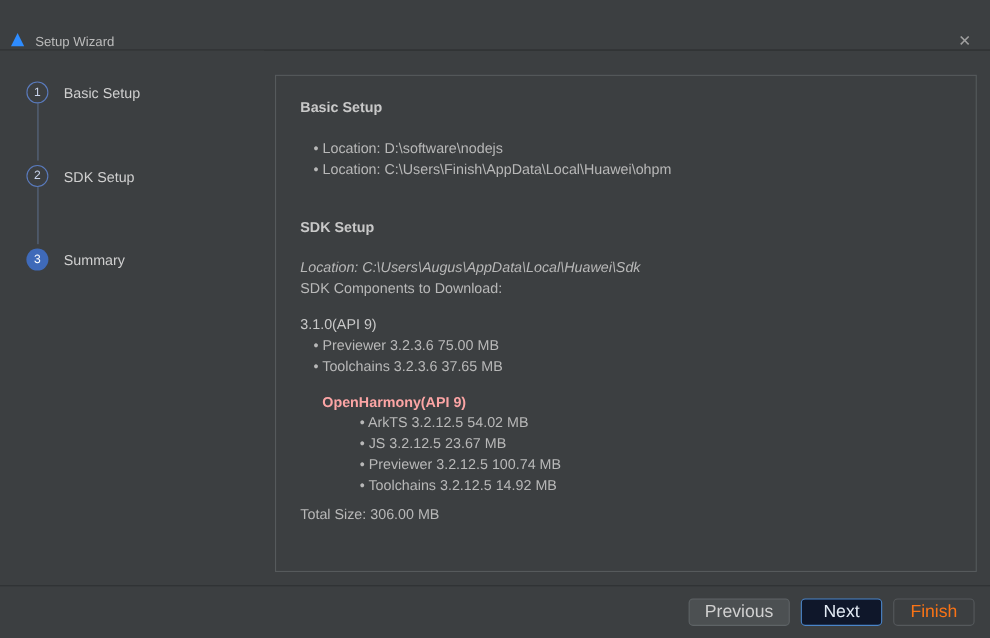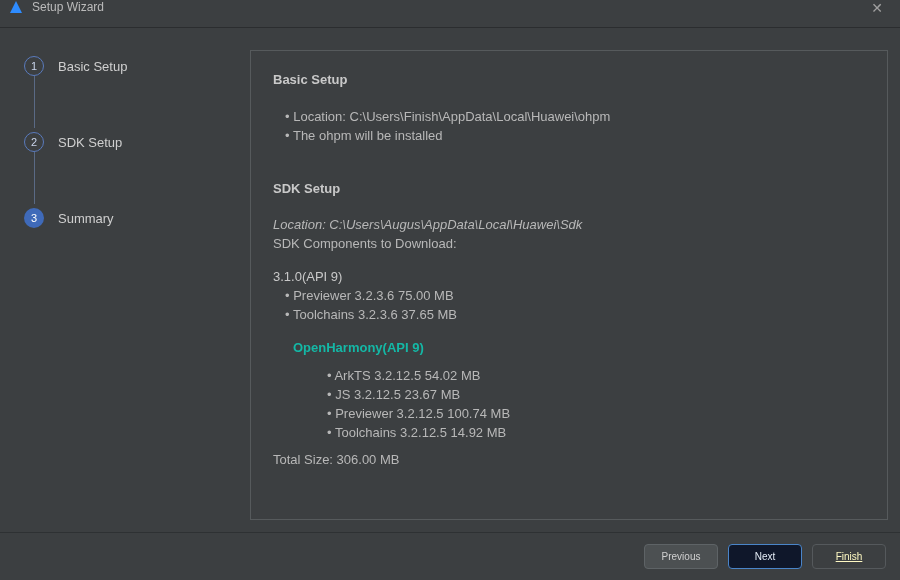--- a/index.html
+++ b/index.html
@@ -1,45 +1,45 @@
 <!DOCTYPE html>
 <html><head>
 <meta charset="utf-8">
 <style>
   * { box-sizing: border-box; margin: 0; padding: 0; }
   html, body { width: 900px; height: 580px; overflow: hidden; font-family: "Segoe UI", Arial, sans-serif; background: #3c3f41; }
   .window { width: 900px; height: 580px; background: #3c3f41; display: flex; flex-direction: column; color: #bbbbbb; }
-  .titlebar { height: 28px; background: #3c3f41; border-bottom: 1px solid #2b2d2f; display: flex; align-items: flex-start; padding: 0 8px; }
+  .titlebar { height: 46px; background: #3c3f41; border-bottom: 1px solid #2b2d2f; display: flex; align-items: flex-end; padding: 0 8px; }
   .titlebar .logo { width: 16px; height: 16px; margin-right: 8px; }
   .titlebar .title { font-size: 12px; color: #bbbbbb; flex: 1; }
   .titlebar .close { width: 30px; text-align: center; color: #a0a0a0; font-size: 14px; cursor: pointer; }
   .body { flex: 1; display: flex; min-height: 0; }
   .sidebar { width: 240px; background: #3c3f41; padding: 24px 16px 16px 24px; }
   .step { display: flex; align-items: center; position: relative; height: 28px; margin-bottom: 48px; }
   .step:last-child { margin-bottom: 0; }
   .step .num { width: 20px; height: 20px; border-radius: 50%; background: #3f6ab9; color: #fff; font-size: 11px; display: flex; align-items: center; justify-content: center; margin-right: 14px; z-index: 2; }
   .step .num.hollow { background: #3c3f41; border: 1px solid #5a7bbd; color: #c9d4eb; }
   .step .label { font-size: 13px; color: #cfcfcf; }
   .step .line { position: absolute; left: 10px; top: 24px; width: 1px; height: 52px; background: #5a6a85; z-index: 1; }
   .content-wrap { flex: 1; padding: 22px 12px 12px 10px; min-width: 0; }
   .content { width: 100%; height: 100%; border: 1px solid #565a5c; background: #3c3f41; padding: 20px 22px; overflow: hidden; color: #b8b8b8; font-size: 13px; line-height: 1.45; }
   .content h3 { font-size: 13px; font-weight: bold; color: #c9c9c9; margin-bottom: 18px; }
   .content h3.sdk { margin-top: 34px; }
   .content ul { list-style: none; margin: 0 0 8px 12px; }
   .content ul li::before { content: "• "; }
   .content .plain { margin-top: 16px; font-style: italic; }
   .content .sub { margin-top: 14px; font-weight: normal; color: #c9c9c9; }
   .content .subgroup { margin-left: 20px; margin-top: 14px; }
-  .content .subgroup .subhead { font-weight: bold; color: #14b8a6; margin-bottom: 10px; }
+  .content .subgroup .subhead { font-weight: bold; color: #fca5a5; }
   .content .subgroup ul { margin-left: 34px; }
   .content .total { margin-top: 6px; }
   .footer { height: 48px; border-top: 1px solid #2e3133; display: flex; align-items: center; justify-content: flex-end; padding: 0 14px; gap: 10px; background: #3c3f41; }
-  .btn { min-width: 74px; height: 25px; border-radius: 4px; border: 1px solid #5e6366; background: #4c5052; color: #d0d0d0; font-size: 10px; cursor: pointer; padding: 0 14px; }
+  .btn { min-width: 74px; height: 25px; border-radius: 4px; border: 1px solid #5e6366; background: #4c5052; color: #d0d0d0; font-size: 16px; cursor: pointer; padding: 0 14px; }
   .btn.primary { background: #0f172a; border: 1px solid #4a85c9; color: #e4ecf5; }
-  .btn.disabled { background: #3c3f41; border: 1px solid #55595c; color: #fef9c3; cursor: default; text-decoration: underline; }
+  .btn.disabled { background: #3c3f41; border: 1px solid #55595c; color: #f97316; cursor: default; }
 </style>
 </head>
 <body>
 
 <div class="window">
 
   <div class="titlebar">
     <span class="logo">
       <svg width="16" height="16" viewBox="0 0 16 16">
           <path d="M8 1 L14 13 L2 13 Z" fill="#2e8cff"></path>
@@ -64,22 +64,22 @@
       <div class="step">
         <div class="num">3</div>
         <div class="label">Summary</div>
       </div>
     </div>
 
     <div class="content-wrap">
       <div class="content">
         <h3>Basic Setup</h3>
         <ul>
+          <li>Location: D:\software\nodejs</li>
           <li>Location: C:\Users\Finish\AppData\Local\Huawei\ohpm</li>
-          <li>The ohpm will be installed</li>
         </ul>
 
         <h3 class="sdk">SDK Setup</h3>
         <div class="plain">Location: C:\Users\Augus\AppData\Local\Huawei\Sdk</div>
         <div>SDK Components to Download:</div>
 
         <div class="sub">3.1.0(API 9)</div>
         <ul>
           <li>Previewer  3.2.3.6  75.00 MB</li>
           <li>Toolchains  3.2.3.6  37.65 MB</li>

